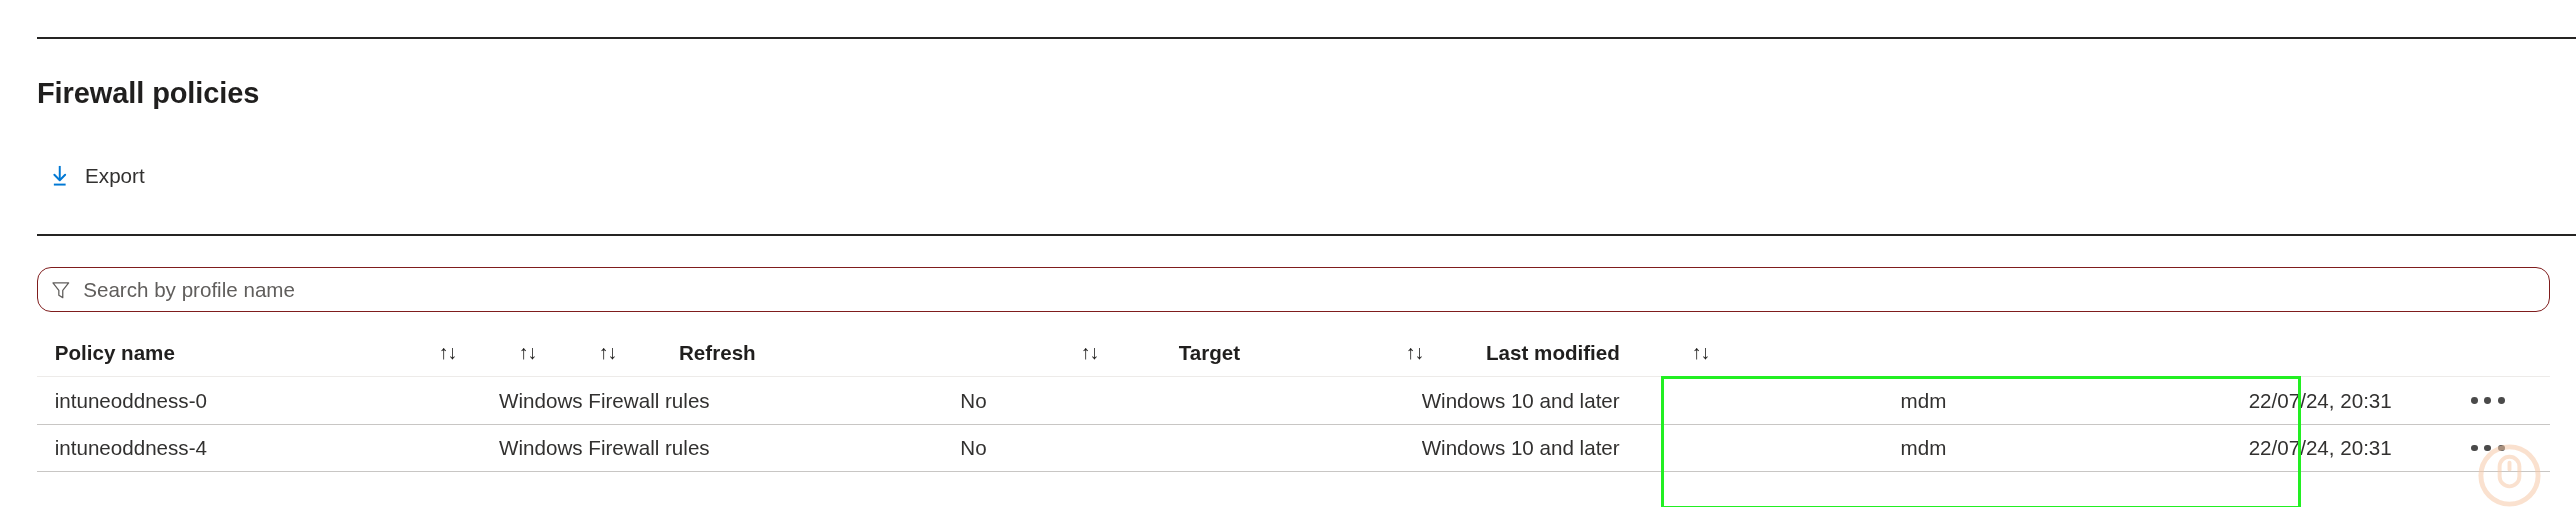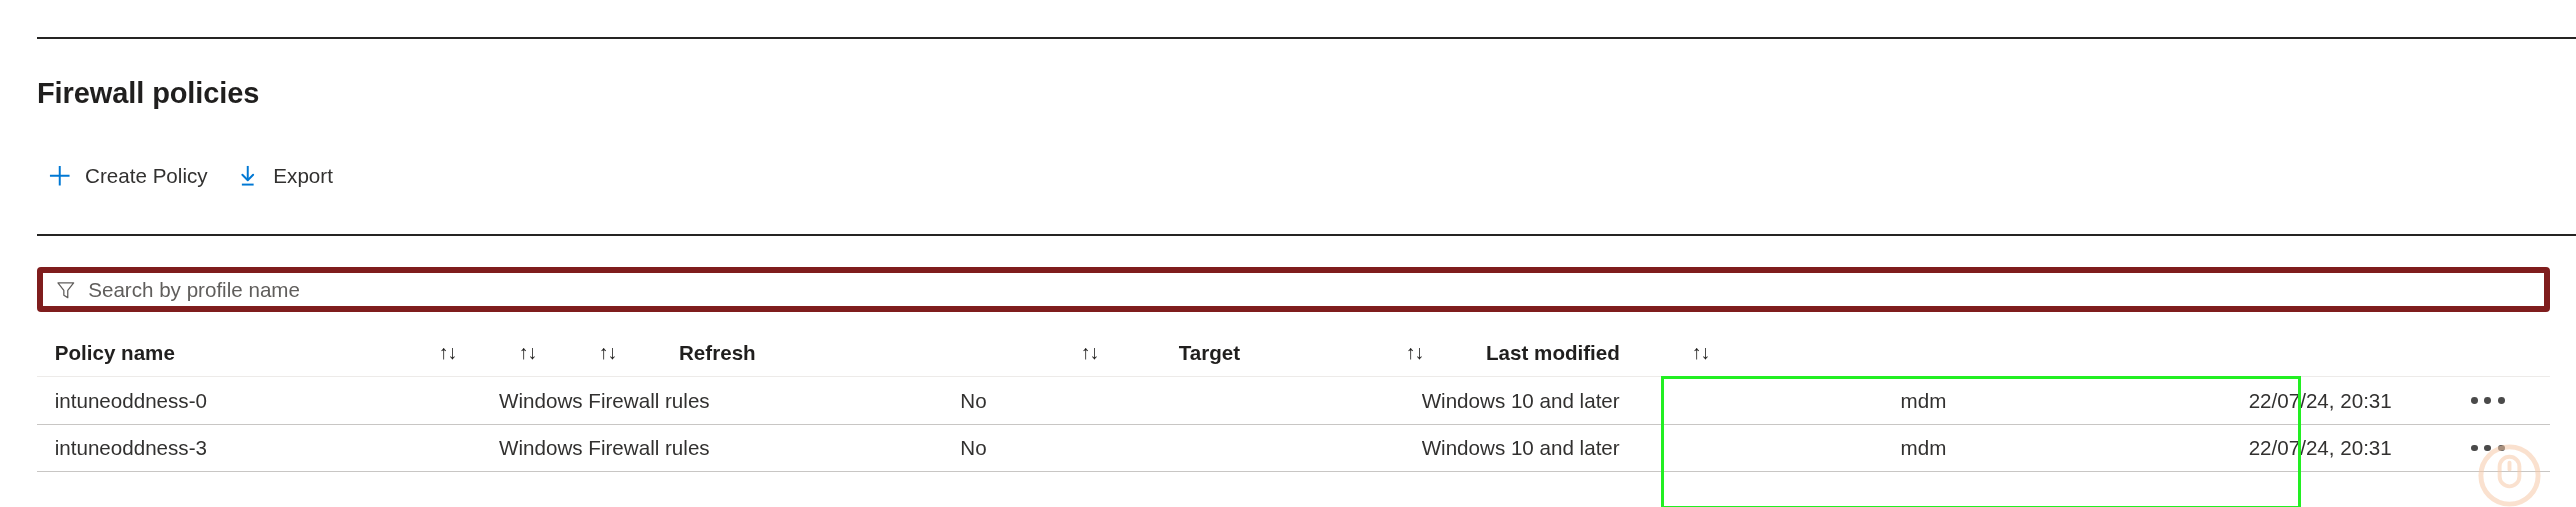--- a/index.html
+++ b/index.html
@@ -91,22 +91,22 @@
     background: #252423;
   }
 
   
   .search-box {
     position: absolute;
     left: 37px;
     top: 251px;
     width: 2513px;
     height: 45px;
-    border: 6px solid #7f1d1d;
-    border-radius: 4px;
+    border: 1px solid #7f1d1d;
+    border-radius: 14px;
     background: #ffffff;
     display: flex;
     align-items: center;
     padding: 0 11.8px;
     gap: 11.8px;
   }
 
   .filter-icon {
     flex: 0 0 21.6px;
     width: 21.6px;
@@ -246,28 +246,20 @@
 <body>
 
 <div id="page">
 
   <div class="top-rule"></div>
 
   <div class="page-title">Firewall policies</div>
 
   <div class="command-bar">
 
-    <button class="cmd-btn">
-      <span class="cmd-icon">
-        <svg width="25.5" height="25.5" viewBox="0 0 26 26" aria-hidden="true">
-          <path d="M13 3 V23 M3 13 H23" stroke="#0078D4" stroke-width="2" fill="none"></path>
-        </svg>
-      </span>
-      <span class="cmd-label">Create Policy</span>
-    </button>
 
 
     <button class="cmd-btn">
       <span class="cmd-icon">
         <svg width="25.5" height="25.5" viewBox="0 0 26 26" aria-hidden="true">
           <path d="M13 3 V17" stroke="#0078D4" stroke-width="2" fill="none"></path>
           <path d="M7.5 12 L13 17.6 L18.5 12" stroke="#0078D4" stroke-width="2" fill="none" stroke-linecap="round" stroke-linejoin="round"></path>
           <path d="M7 22 H19" stroke="#0078D4" stroke-width="2" fill="none"></path>
         </svg>
       </span>
@@ -358,21 +350,21 @@
         <button class="ellipsis-btn">
           <span></span>
           <span></span>
           <span></span>
         </button>
       </div>
     </div>
 
     <div class="t-row t-body-row last">
       <div class="t-cell c-name">
-          <span class="td-text">intuneoddness-3</span>
+          <span class="td-text">intuneoddness-4</span>
         </div>
       <div class="t-cell c-name-sort"></div>
       <div class="t-cell c-type">
           <span class="td-text">Windows Firewall rules</span>
         </div>
       <div class="t-cell c-type-sort"></div>
       <div class="t-cell c-assigned">
           <span class="td-text">No</span>
         </div>
       <div class="t-cell c-assigned-sort"></div>

